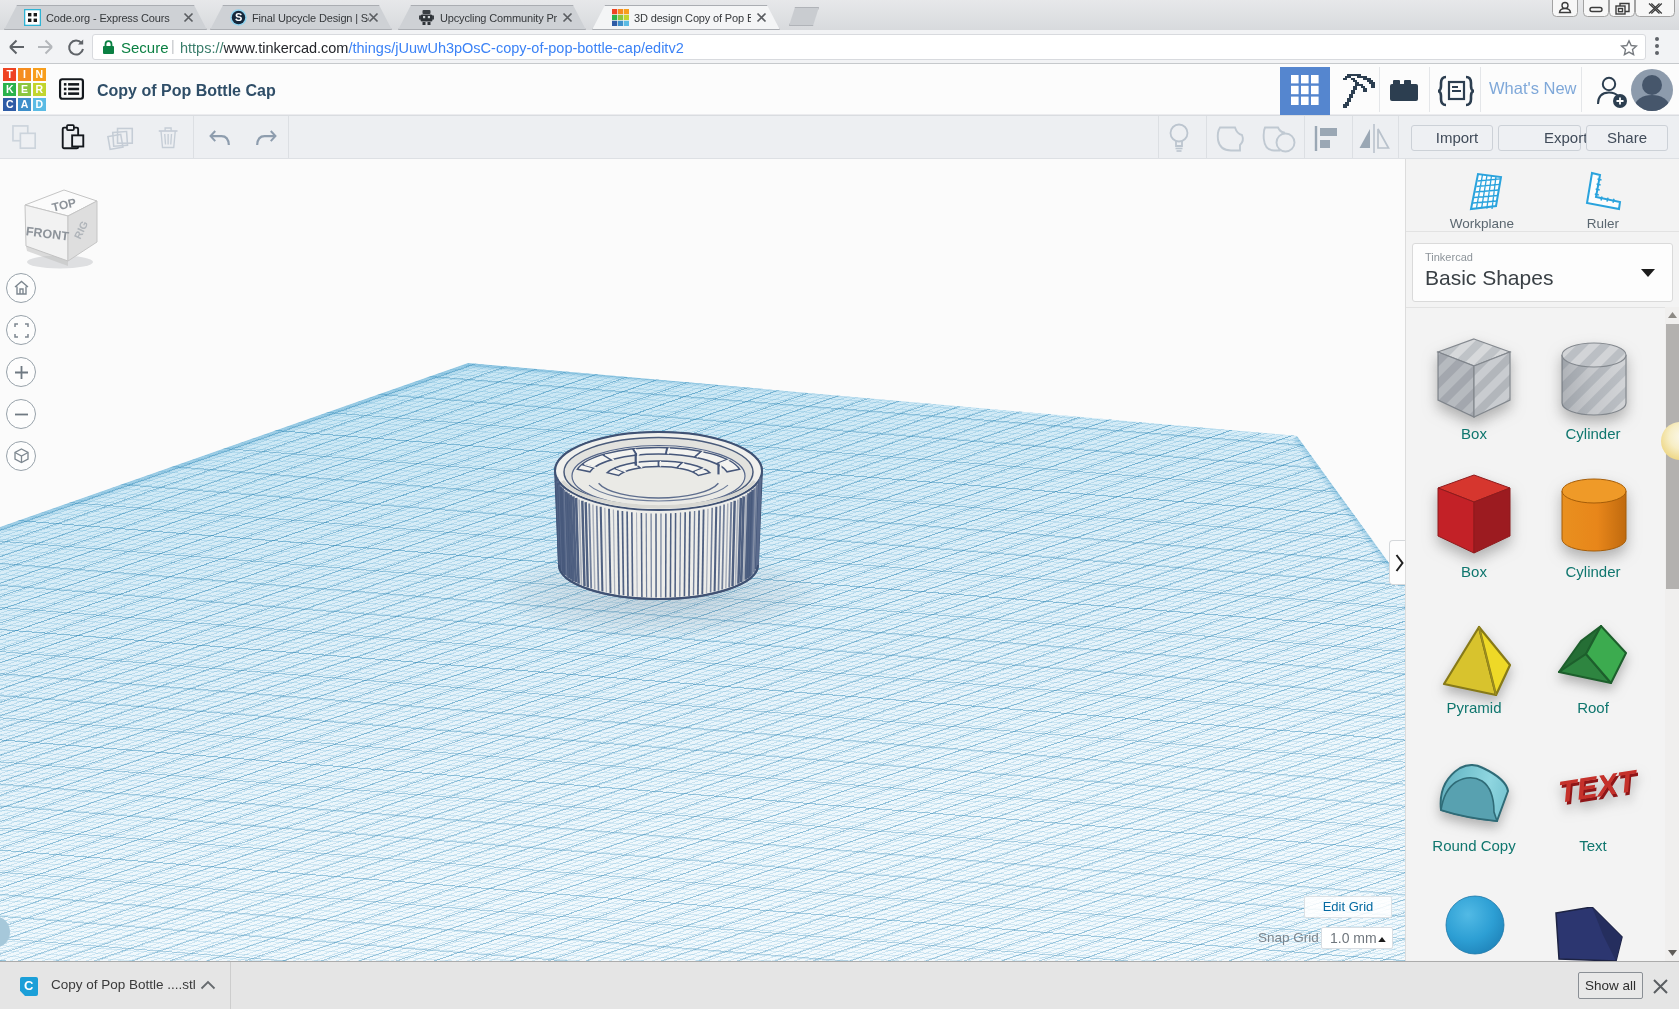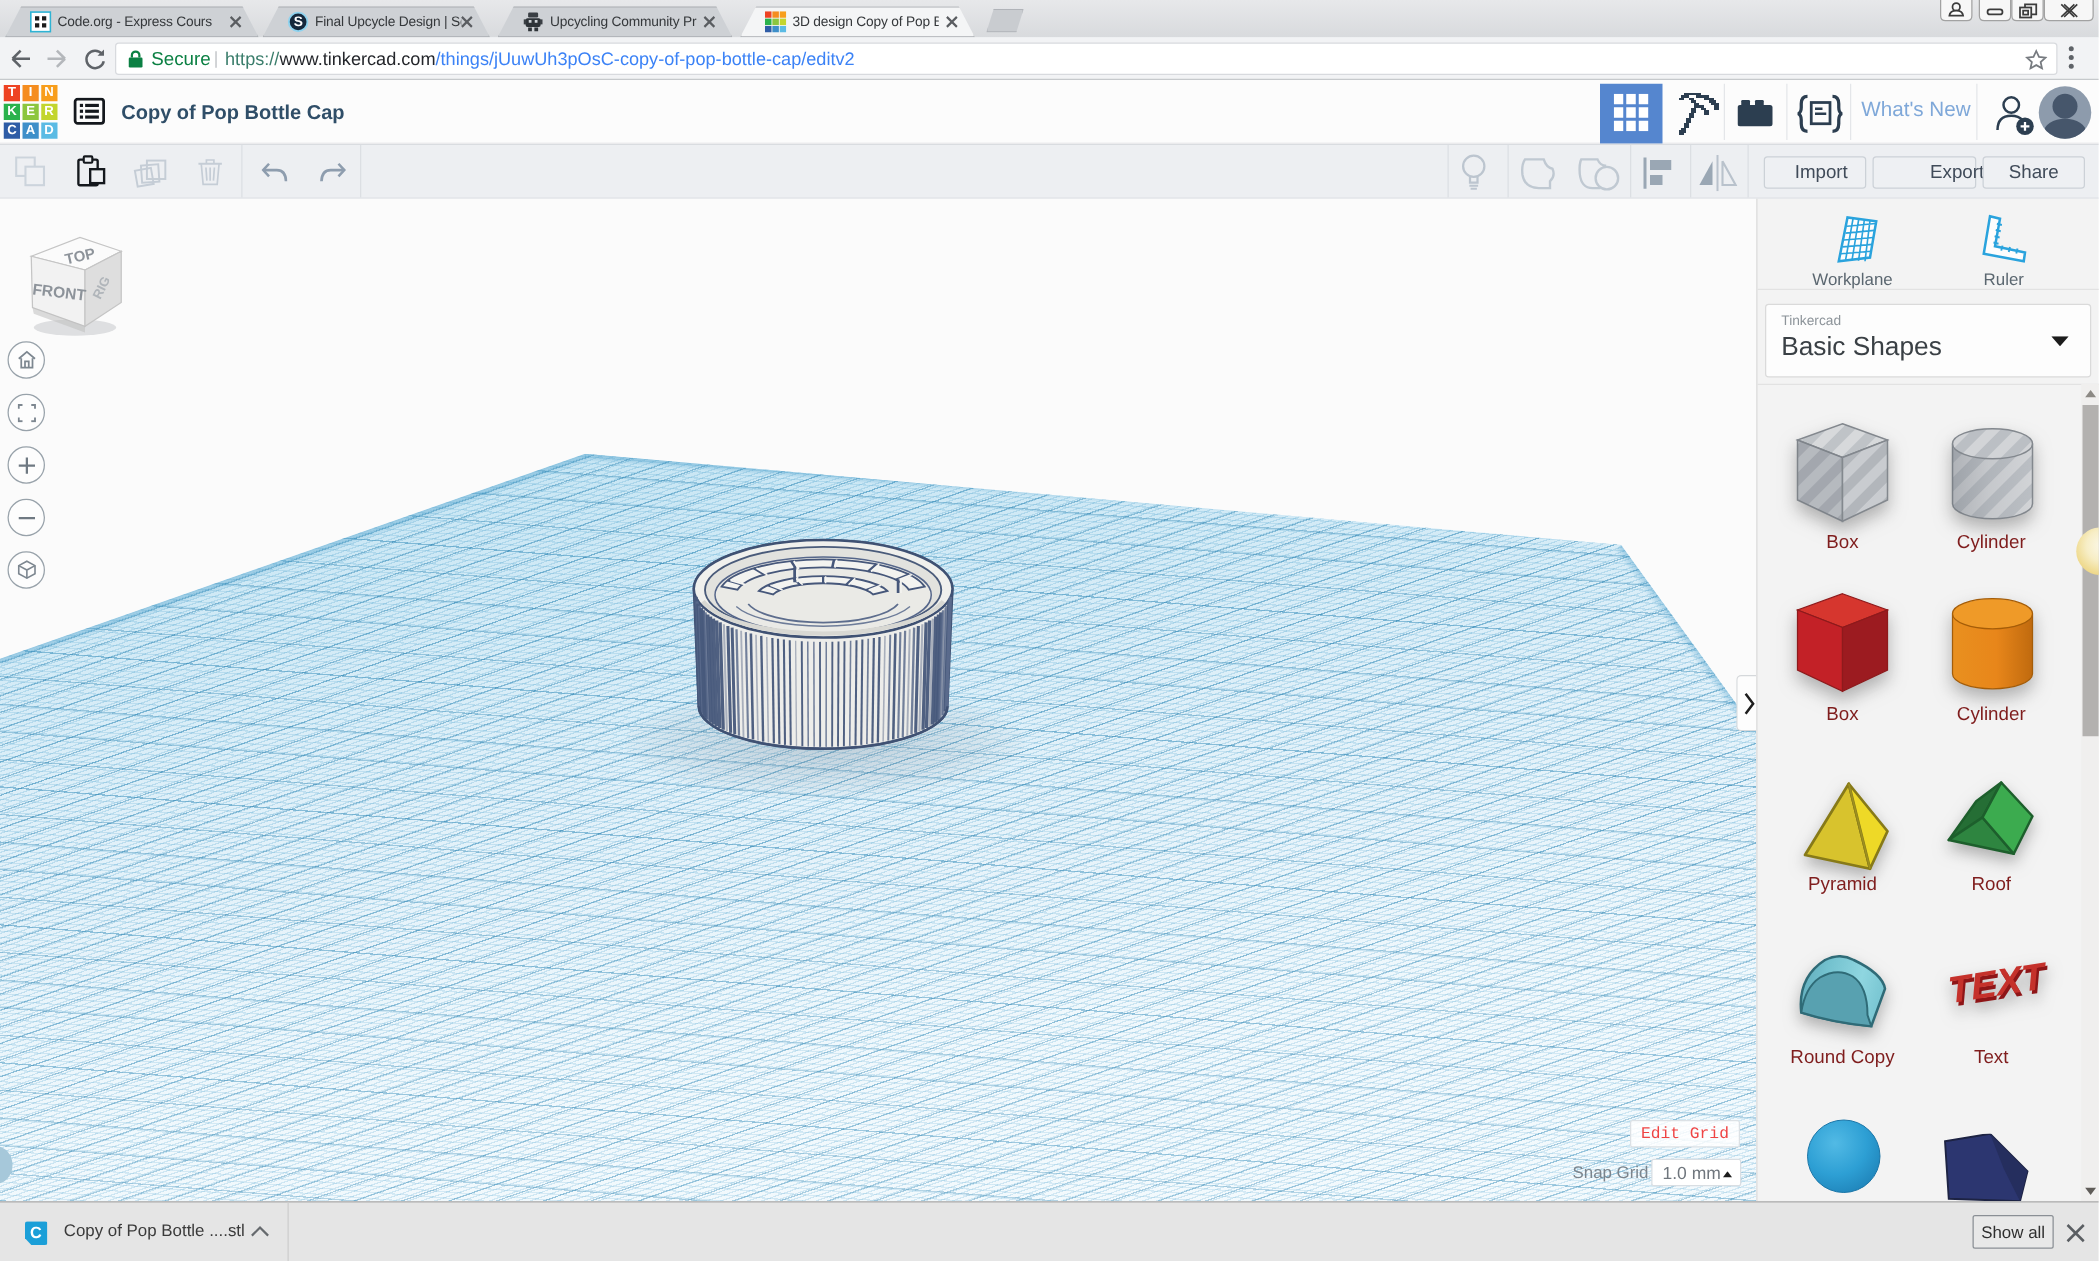--- a/index.html
+++ b/index.html
@@ -54,35 +54,35 @@
   background-color:#f2f9fd; }
 .edgeband { position:absolute; transform-origin:0 0; }
 
 
 .navc { position:absolute; left:6px; width:30px; height:30px; border-radius:50%;
   background:#fdfdfd; border:1px solid #98a2aa; }
 
 
 #editgrid { position:absolute; left:1304px; top:737px; width:88px; height:22px;
   background:rgba(255,255,255,0.85); border:1px solid #dce1e5; border-radius:2px;
-  font-size:13px; color:#ef4444; text-align:center; line-height:20px;font-family:Liberation Mono, monospace; }
+  font-size:13px; color:#0369a1; text-align:center; line-height:20px; }
 #snaplbl { position:absolute; left:1258px; top:771px; font-size:13.5px; color:#7b848c; }
 #snapdd { position:absolute; left:1321px; top:768px; width:72px; height:22px;
   background:#fff; border:1px solid #d9dee3; border-radius:2px;
   font-size:14px; color:#6f767d; line-height:20px; padding-left:8px; }
 #handle { position:absolute; left:1389px; top:381px; width:17px; height:45px;
   background:#fdfdfd; border:1px solid #d5d8db; border-right:none; border-radius:4px 0 0 4px; }
 
 
 #panel { position:absolute; left:1405px; top:159px; width:274px; height:802px;
   background:#f3f3f3; border-left:1px solid #dcdcdc; }
 .plabel { position:absolute; font-size:13.5px; color:#5b6770; text-align:center; }
 #dropdown { position:absolute; left:6px; top:84px; width:261px; height:59px;
   background:#fdfdfd; border:1px solid #dadada; border-radius:3px; }
-.shlabel { position:absolute; width:120px; text-align:center; font-size:15px; color:#7f1d1d; }
+.shlabel { position:absolute; width:120px; text-align:center; font-size:15px; color:#0f766e; }
 #pscroll { position:absolute; left:259px; top:148px; width:15px; height:654px; background:#f0efee; }
 #pthumb { position:absolute; left:1px; top:17px; width:13px; height:265px; background:#b3b1af; }
 
 
 #dlbar { position:absolute; left:0; top:961px; width:1679px; height:48px;
   background:#e5e5e5; border-top:1px solid #ababab; }
 #dlico { position:absolute; left:20px; top:15px; width:18px; height:19px; }
 #dltxt { position:absolute; left:51px; top:15px; font-size:13.5px; color:#3a3a3a; }
 #showall { position:absolute; left:1578px; top:10px; width:65px; height:27px;
   background:#e8e8e8; border:1px solid #8a8f95; border-radius:2px;

